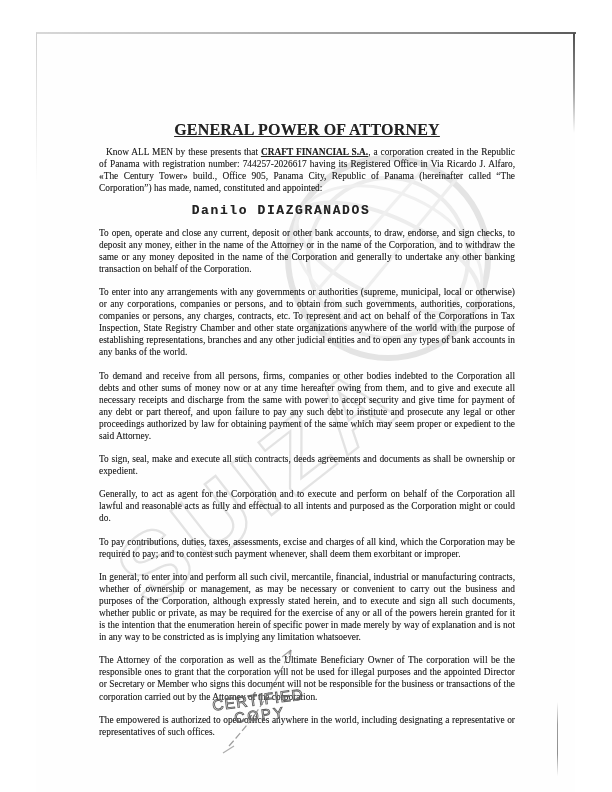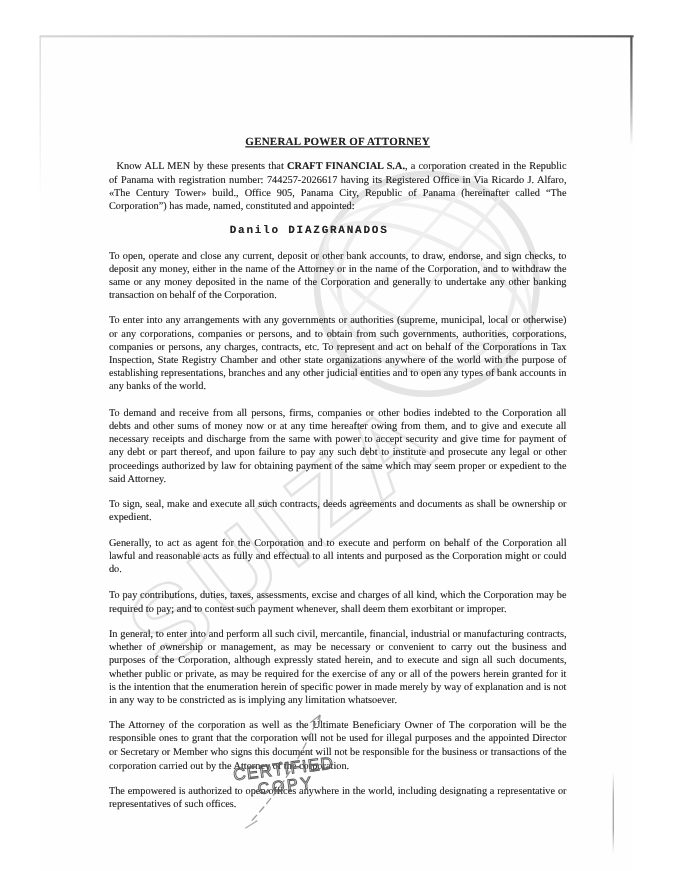--- a/index.html
+++ b/index.html
@@ -21,33 +21,33 @@
   
   .watermark{position:absolute;left:0;top:0;z-index:0;pointer-events:none;}
   
   .content{
     position:absolute;left:99px;top:124px;width:416px;z-index:1;
     font-size:9.4px;line-height:12.1px;color:#232323;
     text-shadow:0 0 .3px rgba(0,0,0,.35);
     text-align:justify;
   }
   .doc-title{
-    text-align:center;font-weight:bold;font-size:10px;letter-spacing:.2px;
+    text-align:center;font-weight:bold;font-size:16px;letter-spacing:.2px;
     text-decoration:underline;margin:0 0 10px 0;
   }
   .content p{margin:0 0 11px 0;}
   .content p.indent{text-indent:7px;}
   .appointee{
     font-family:"Liberation Mono","DejaVu Sans Mono",monospace;
-    font-weight:bold;font-size:10px;letter-spacing:1.6px;
+    font-weight:bold;font-size:13px;letter-spacing:1.6px;
     text-align:center;transform:translateX(-26px);
     margin:7px 0 9px 0;
   }
   .bold{font-weight:normal;}
-  .bold-u{font-weight:bold;}
+  .bold-u{font-weight:bold;text-decoration:underline;}
   
   .stamp{
     position:absolute;left:206px;top:691px;width:106px;z-index:2;
     transform:rotate(-7deg);text-align:center;
     font-family:"Liberation Sans",sans-serif;
     color:#787878;
   }
   @supports (-webkit-text-stroke: 1px black){
     .stamp{color:rgba(255,255,255,0);-webkit-text-stroke:.9px #5f5f5f;}
   }

